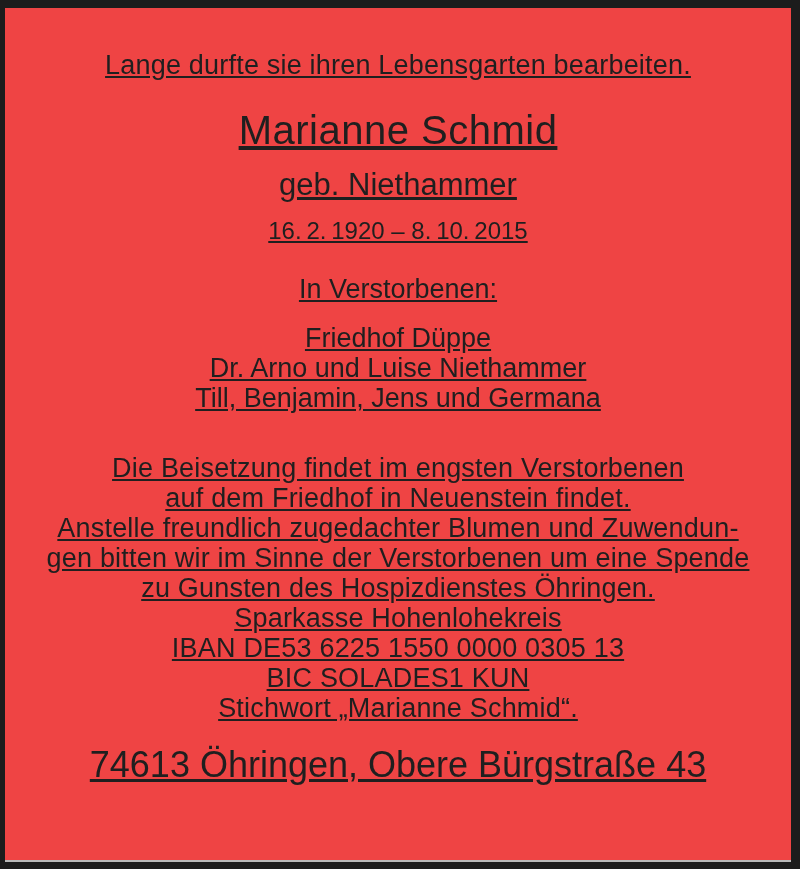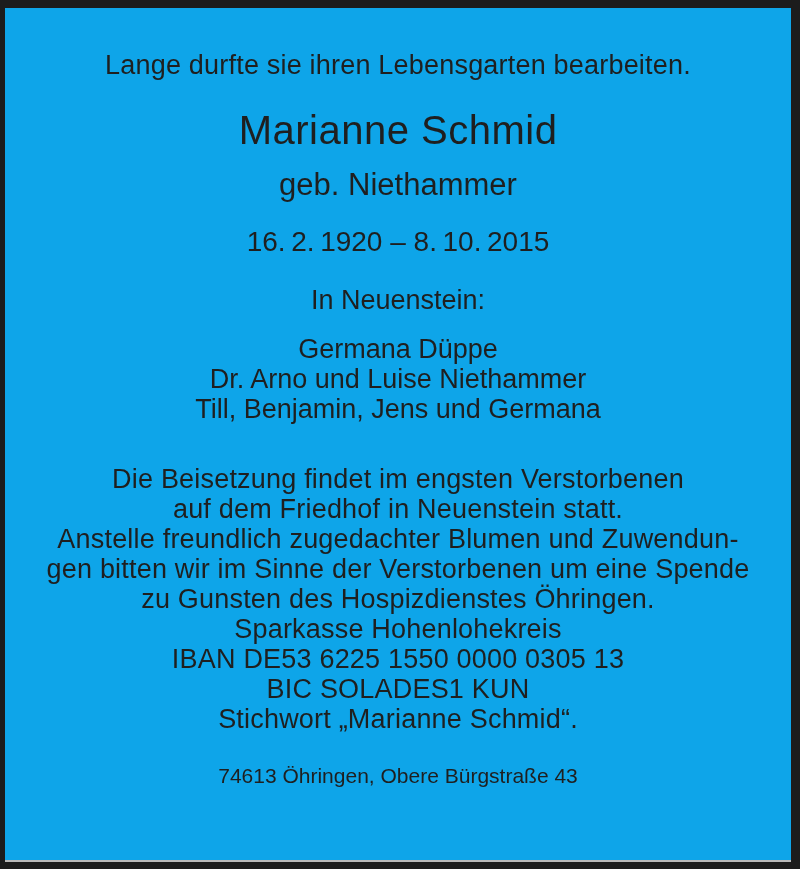--- a/index.html
+++ b/index.html
@@ -14,98 +14,99 @@
     box-sizing: border-box;
     background: #1c1c1c;              
     padding: 8px 9px 7px 5px;         
     font-family: "Liberation Sans", sans-serif;
     overflow: hidden;
   }
   .sheet {
     width: 100%;
     height: 100%;
     box-sizing: border-box;
-    background: #0ea5e9;
+    background: #ef4444;
     border-bottom: 2px solid #b9b9b9; 
     text-align: center;
     color: #1f1f1f;
+    text-decoration: underline;
   }
   .intro {
     padding-top: 42px;
     font-size: 27px;
     line-height: 31px;
     letter-spacing: 0.2px;
   }
   .deceased-name {
     margin-top: 16px;
     font-size: 40px;
     line-height: 66px;
     font-weight: normal;
     letter-spacing: 0.5px;
   }
   .maiden-name {
     margin-top: 8px;
     font-size: 31px;
     line-height: 28px;
   }
   .life-dates {
-    margin-top: 27px;
-    font-size: 28px;
+    margin-top: 16px;
+    font-size: 24px;
     line-height: 31px;
   }
   .gratitude {
     margin-top: 28px;
     font-size: 27px;
     line-height: 31px;
   }
   .mourners {
     margin-top: 18px;
     font-size: 27px;
     line-height: 30px;
   }
   .funeral-info {
     margin-top: 40px;
     font-size: 27px;
     line-height: 30px;
     letter-spacing: 0.2px;
   }
   .address {
     margin-top: 26px;
-    font-size: 21px;
+    font-size: 36px;
     line-height: 31px;
   }
   .line { white-space: nowrap; }
 </style>
 </head>
 <body>
 
 <div class="page">
   <div class="sheet">
 
     <div class="intro">
       <div class="line">Lange durfte sie ihren Lebensgarten bearbeiten.</div>
     </div>
 
     <div class="deceased-name">Marianne Schmid</div>
 
     <div class="maiden-name">geb. Niethammer</div>
 
     <div class="life-dates">16. 2. 1920 – 8. 10. 2015</div>
 
-    <div class="gratitude">In Neuenstein:</div>
+    <div class="gratitude">In Verstorbenen:</div>
 
     <div class="mourners">
-      <div class="line">Germana Düppe</div>
+      <div class="line">Friedhof Düppe</div>
       <div class="line">Dr. Arno und Luise Niethammer</div>
       <div class="line">Till, Benjamin, Jens und Germana</div>
     </div>
 
     <div class="funeral-info">
       <div class="line">Die Beisetzung findet im engsten Verstorbenen</div>
-      <div class="line">auf dem Friedhof in Neuenstein statt.</div>
+      <div class="line">auf dem Friedhof in Neuenstein findet.</div>
       <div class="line">Anstelle freundlich zugedachter Blumen und Zuwendun-</div>
       <div class="line">gen bitten wir im Sinne der Verstorbenen um eine Spende</div>
       <div class="line">zu Gunsten des Hospizdienstes Öhringen.</div>
       <div class="line">Sparkasse Hohenlohekreis</div>
       <div class="line">IBAN DE53 6225 1550 0000 0305 13</div>
       <div class="line">BIC SOLADES1 KUN</div>
       <div class="line">Stichwort „Marianne Schmid“.</div>
     </div>
 
     <div class="address">74613 Öhringen, Obere Bürgstraße 43</div>

